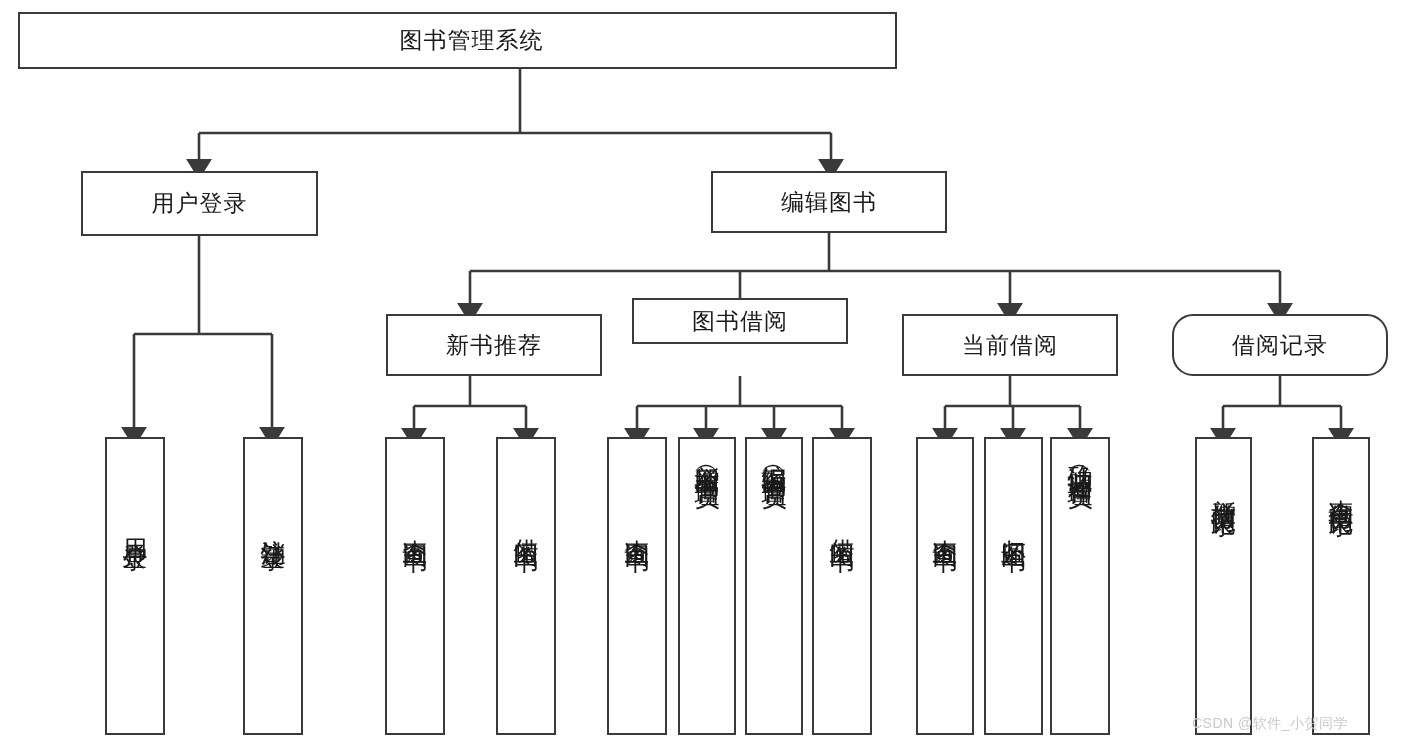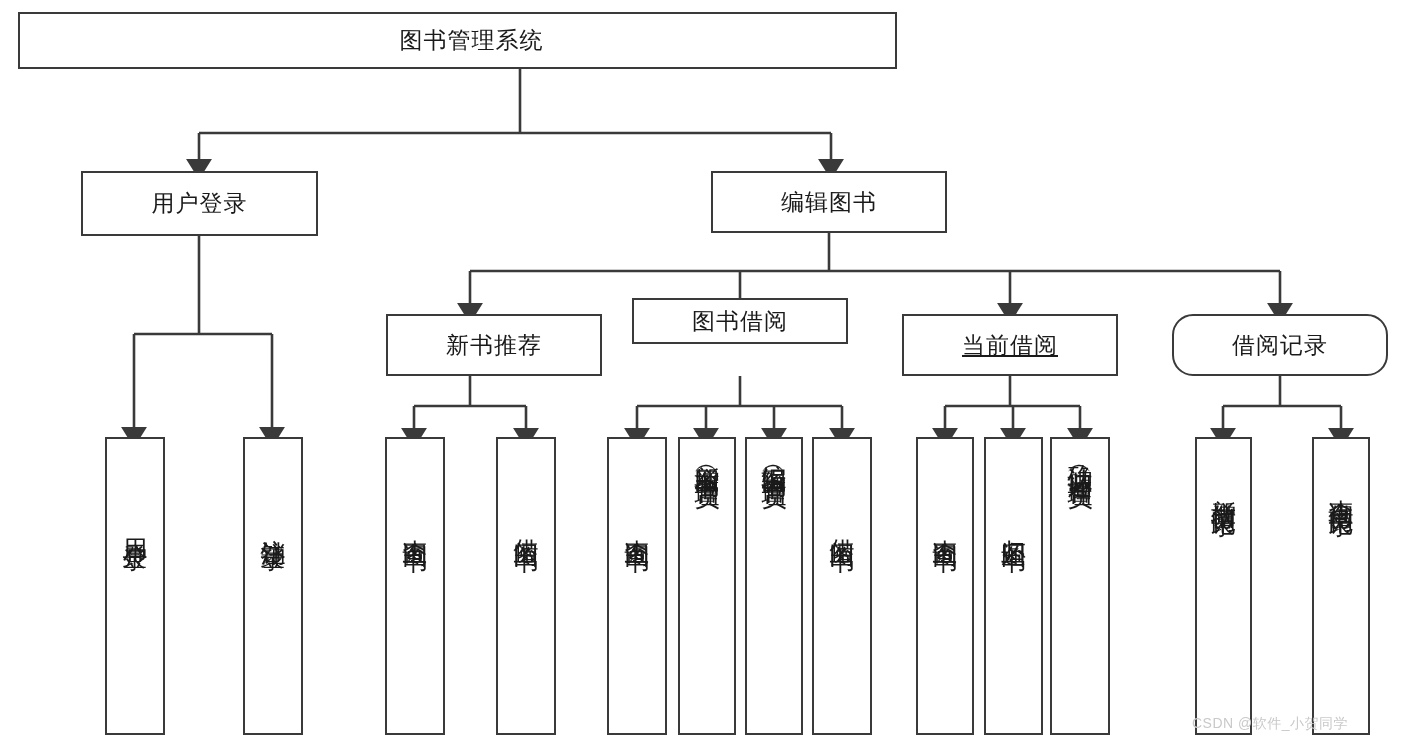--- a/index.html
+++ b/index.html
@@ -140,21 +140,21 @@
   </div>
 
   <div class="node horiz" style="left:362px; top:314px; width:216px; height:62px;margin-left:24px;">
     <span class="label">新书推荐</span>
   </div>
 
   <div class="node horiz" style="left:632px; top:298px; width:216px; height:46px;">
     <span class="label">图书借阅</span>
   </div>
 
-  <div class="node horiz" style="left:902px; top:314px; width:216px; height:62px;text-decoration:underline;">
+  <div class="node horiz" style="left:902px; top:314px; width:216px; height:62px;">
     <span class="label">当前借阅</span>
   </div>
 
   <div class="node horiz" style="left:1172px; top:314px; width:216px; height:62px;border-radius:21px;">
     <span class="label">借阅记录</span>
   </div>
 
   <div class="node vert pad-top" style="left:105px; top:437px; width:60px; height:298px;">
     <span class="label">用户登录</span>
   </div>

